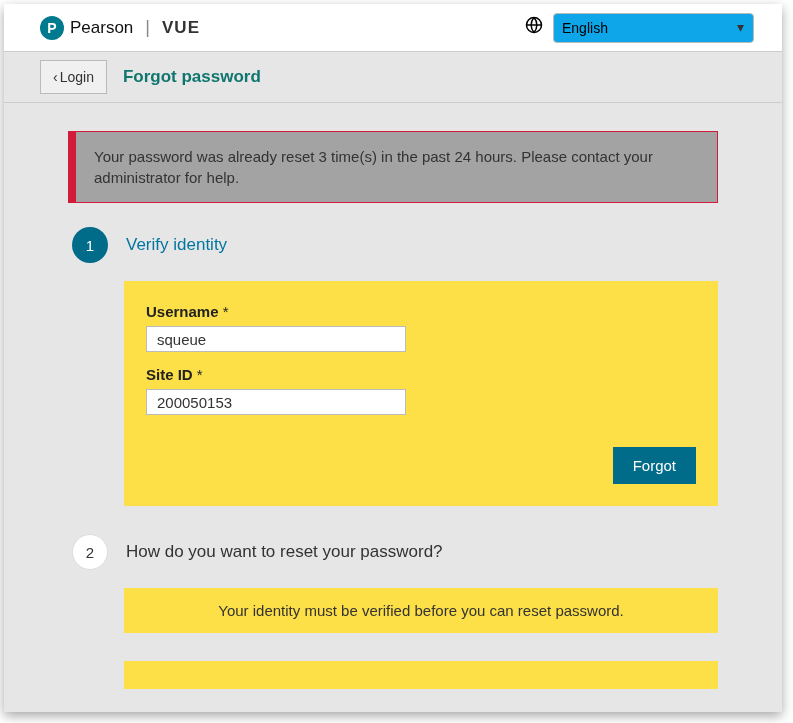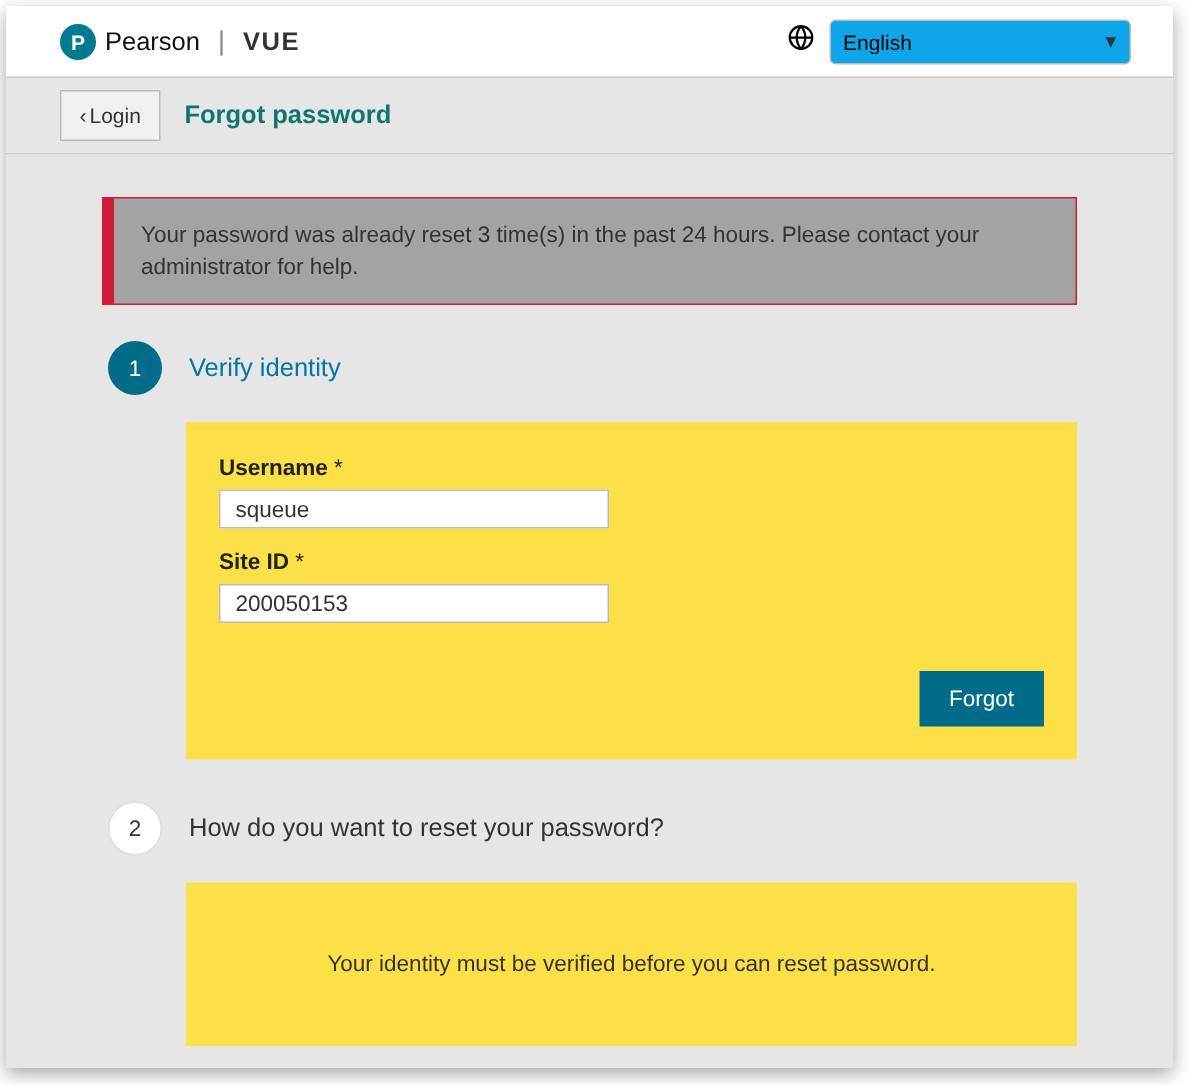--- a/index.html
+++ b/index.html
@@ -167,21 +167,21 @@
     .step-title.active { color: #0077a0; }
     .step-title.inactive { color: #333; }
     .panel {
       background: #fde047;
       margin-left: 56px;
       padding: 22px 22px;
       margin-bottom: 28px;
     }
     .panel.msg {
       text-align: center;
-      padding: 46px;
+      padding: 14px;
       color: #333;
       font-size: 15px;
     }
     .panel.actions {
       padding: 14px;
       display: flex;
       gap: 10px;
     }
     .fld-label {
       font-size: 15px;

